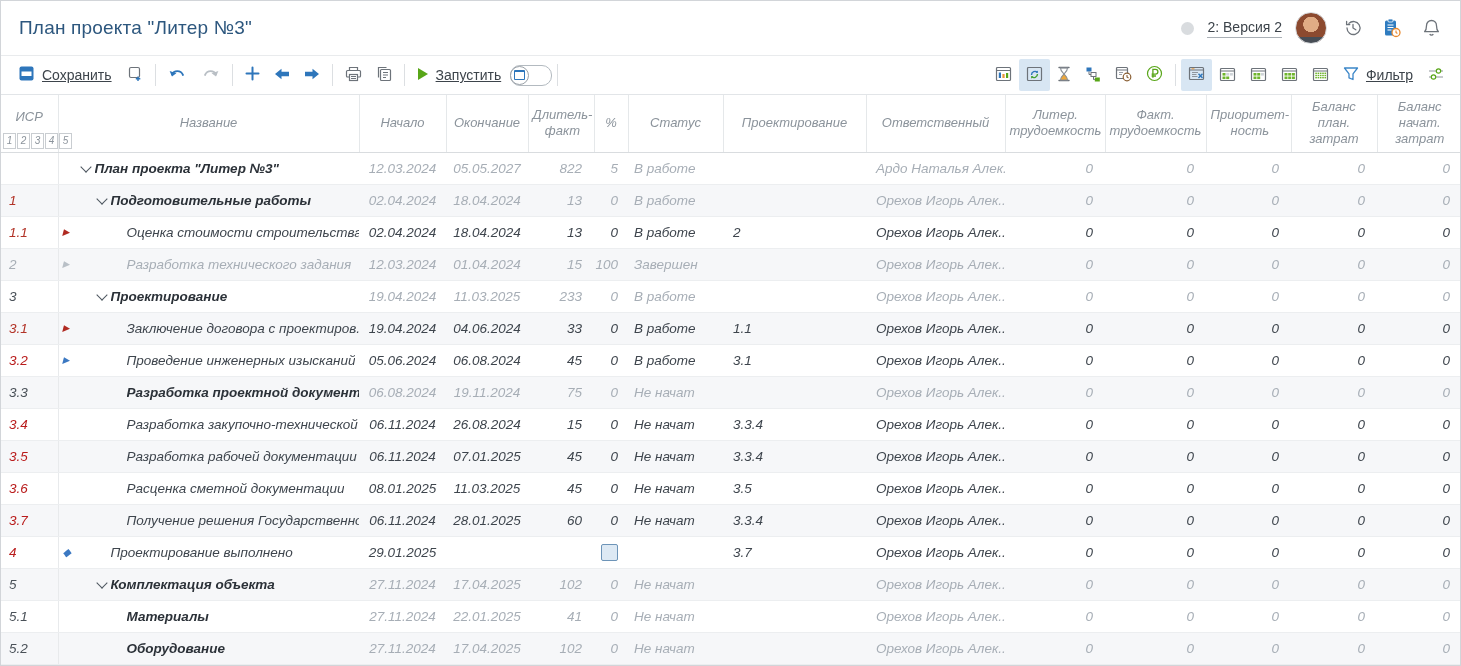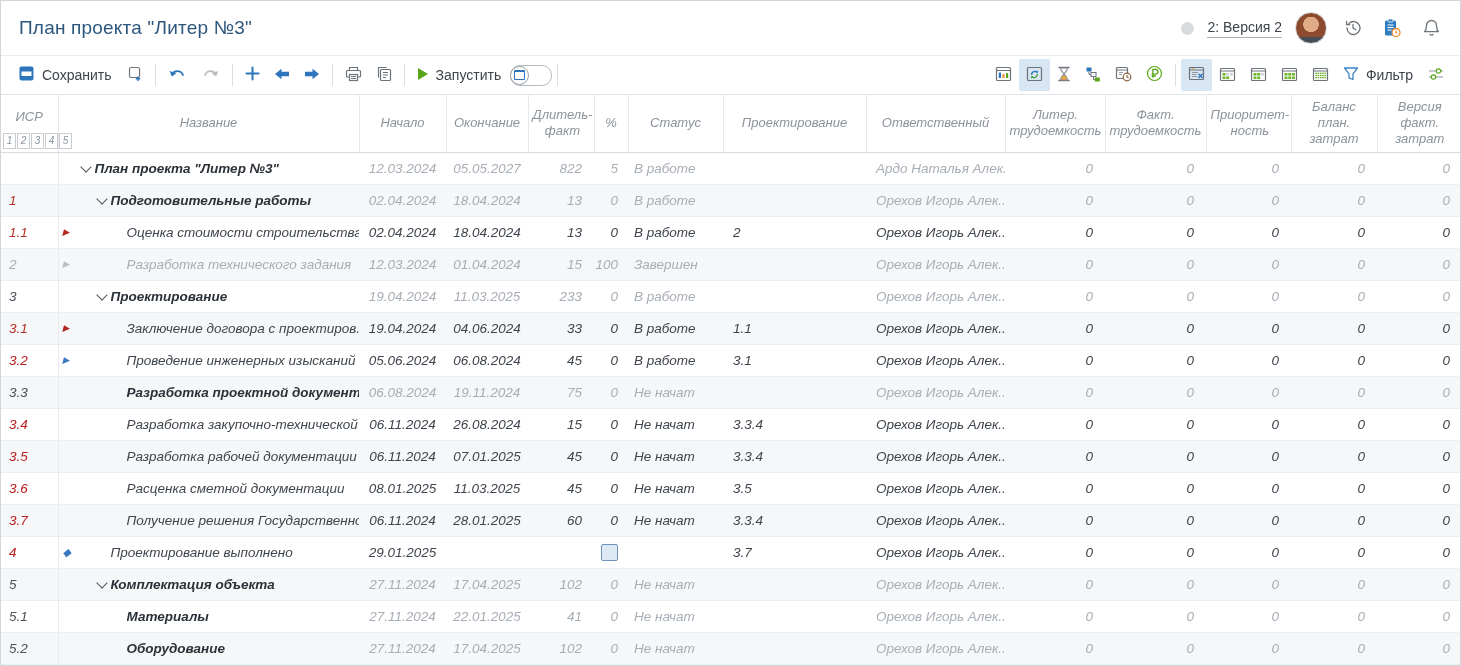--- a/index.html
+++ b/index.html
@@ -9,21 +9,21 @@
   .page-title{font-size:19px;font-weight:400;color:#2d577e;margin:0;letter-spacing:.2px;}
   .tb-right{display:flex;align-items:center;gap:13px;text-align:center;}
   .status-dot{width:13px;height:13px;border-radius:50%;background:#d9dcdf;display:inline-block;}
   .version-link{font-size:14px;color:#3c434a;text-decoration:none;border-bottom:1px solid #aab0b6;padding-bottom:2px;cursor:pointer;}
   .avatar{width:30px;height:30px;border-radius:50%;flex:none;display:inline-block;border:1px solid #d8dbde;background:
     linear-gradient(to top,#474d55 0 20%,rgba(0,0,0,0) 21%),
     radial-gradient(circle at 50% 38%, #e0ac85 0 32%, #8c4a2f 33% 100%);}
   .hicon{display:inline-flex;align-items:center;justify-content:center;width:26px;height:26px;cursor:pointer;}
   
   .toolbar{height:38px;flex:none;display:flex;align-items:center;padding:0 8px 0 10px;border-bottom:1px solid #e2e5e8;background:#fff;}
-  .tbtn{display:inline-flex;align-items:center;gap:7px;border:none;background:transparent;height:32px;padding:0 7px;border-radius:2px;font-family:inherit;font-size:14px;color:#3d444b;cursor:pointer;flex:none;}
+  .tbtn{display:inline-flex;align-items:center;gap:7px;border:none;background:transparent;height:32px;padding:0 7px;border-radius:2px;font-family:inherit;font-size:14px;color:#3d444b;cursor:pointer;flex:none;text-decoration:underline;}
   .tbtn.active{background:#d8e6f3;}
   .tsep{width:1px;height:22px;background:#dcdfe2;margin:0 5px;flex:none;}
   .tspacer{flex:1;}
   .ddchev{width:12px;height:10px;position:relative;display:inline-block;}
   .ddchev::after{content:"";position:absolute;left:2px;top:1px;width:7px;height:7px;border-right:1.4px solid #6d737a;border-bottom:1.4px solid #6d737a;transform:rotate(45deg);}
   .toggle{width:40px;height:19px;border:1px solid #b3bac0;border-radius:10px;display:inline-flex;align-items:center;background:#fff;cursor:pointer;flex:none;margin-left:2px;}
   .knob{width:19px;height:19px;border-radius:50%;border:1px solid #9aa1a8;background:#fff;margin-left:-1px;display:flex;align-items:center;justify-content:center;box-sizing:border-box;}
   .knob-ic{width:9px;height:7px;border:1px solid #2e76bb;border-radius:1px;border-top-width:2px;}
   
   .grid{flex:1;overflow:hidden;}
@@ -386,21 +386,21 @@
           <th><span class="th-t">Проектирование</span></th>
           <th><span class="th-t">Ответственный</span></th>
           <th><span class="th-t">Литер.
 трудоемкость</span></th>
           <th><span class="th-t">Факт.
 трудоемкость</span></th>
           <th><span class="th-t">Приоритет-
 ность</span></th>
           <th><span class="th-t">Баланс план.
 затрат</span></th>
-          <th><span class="th-t">Версия факт.
+          <th><span class="th-t">Баланс начат.
 затрат</span></th>
         </tr>
       </thead>
       <tbody id="rows">
           <tr class="even dim bold-name">
     <td class="c-wbs"><span></span></td>
     <td class="c-name">
       <span class="name-wrap">
         <span class="row-icon"></span>
         <span class="indent" style="width: 0px;"></span>

